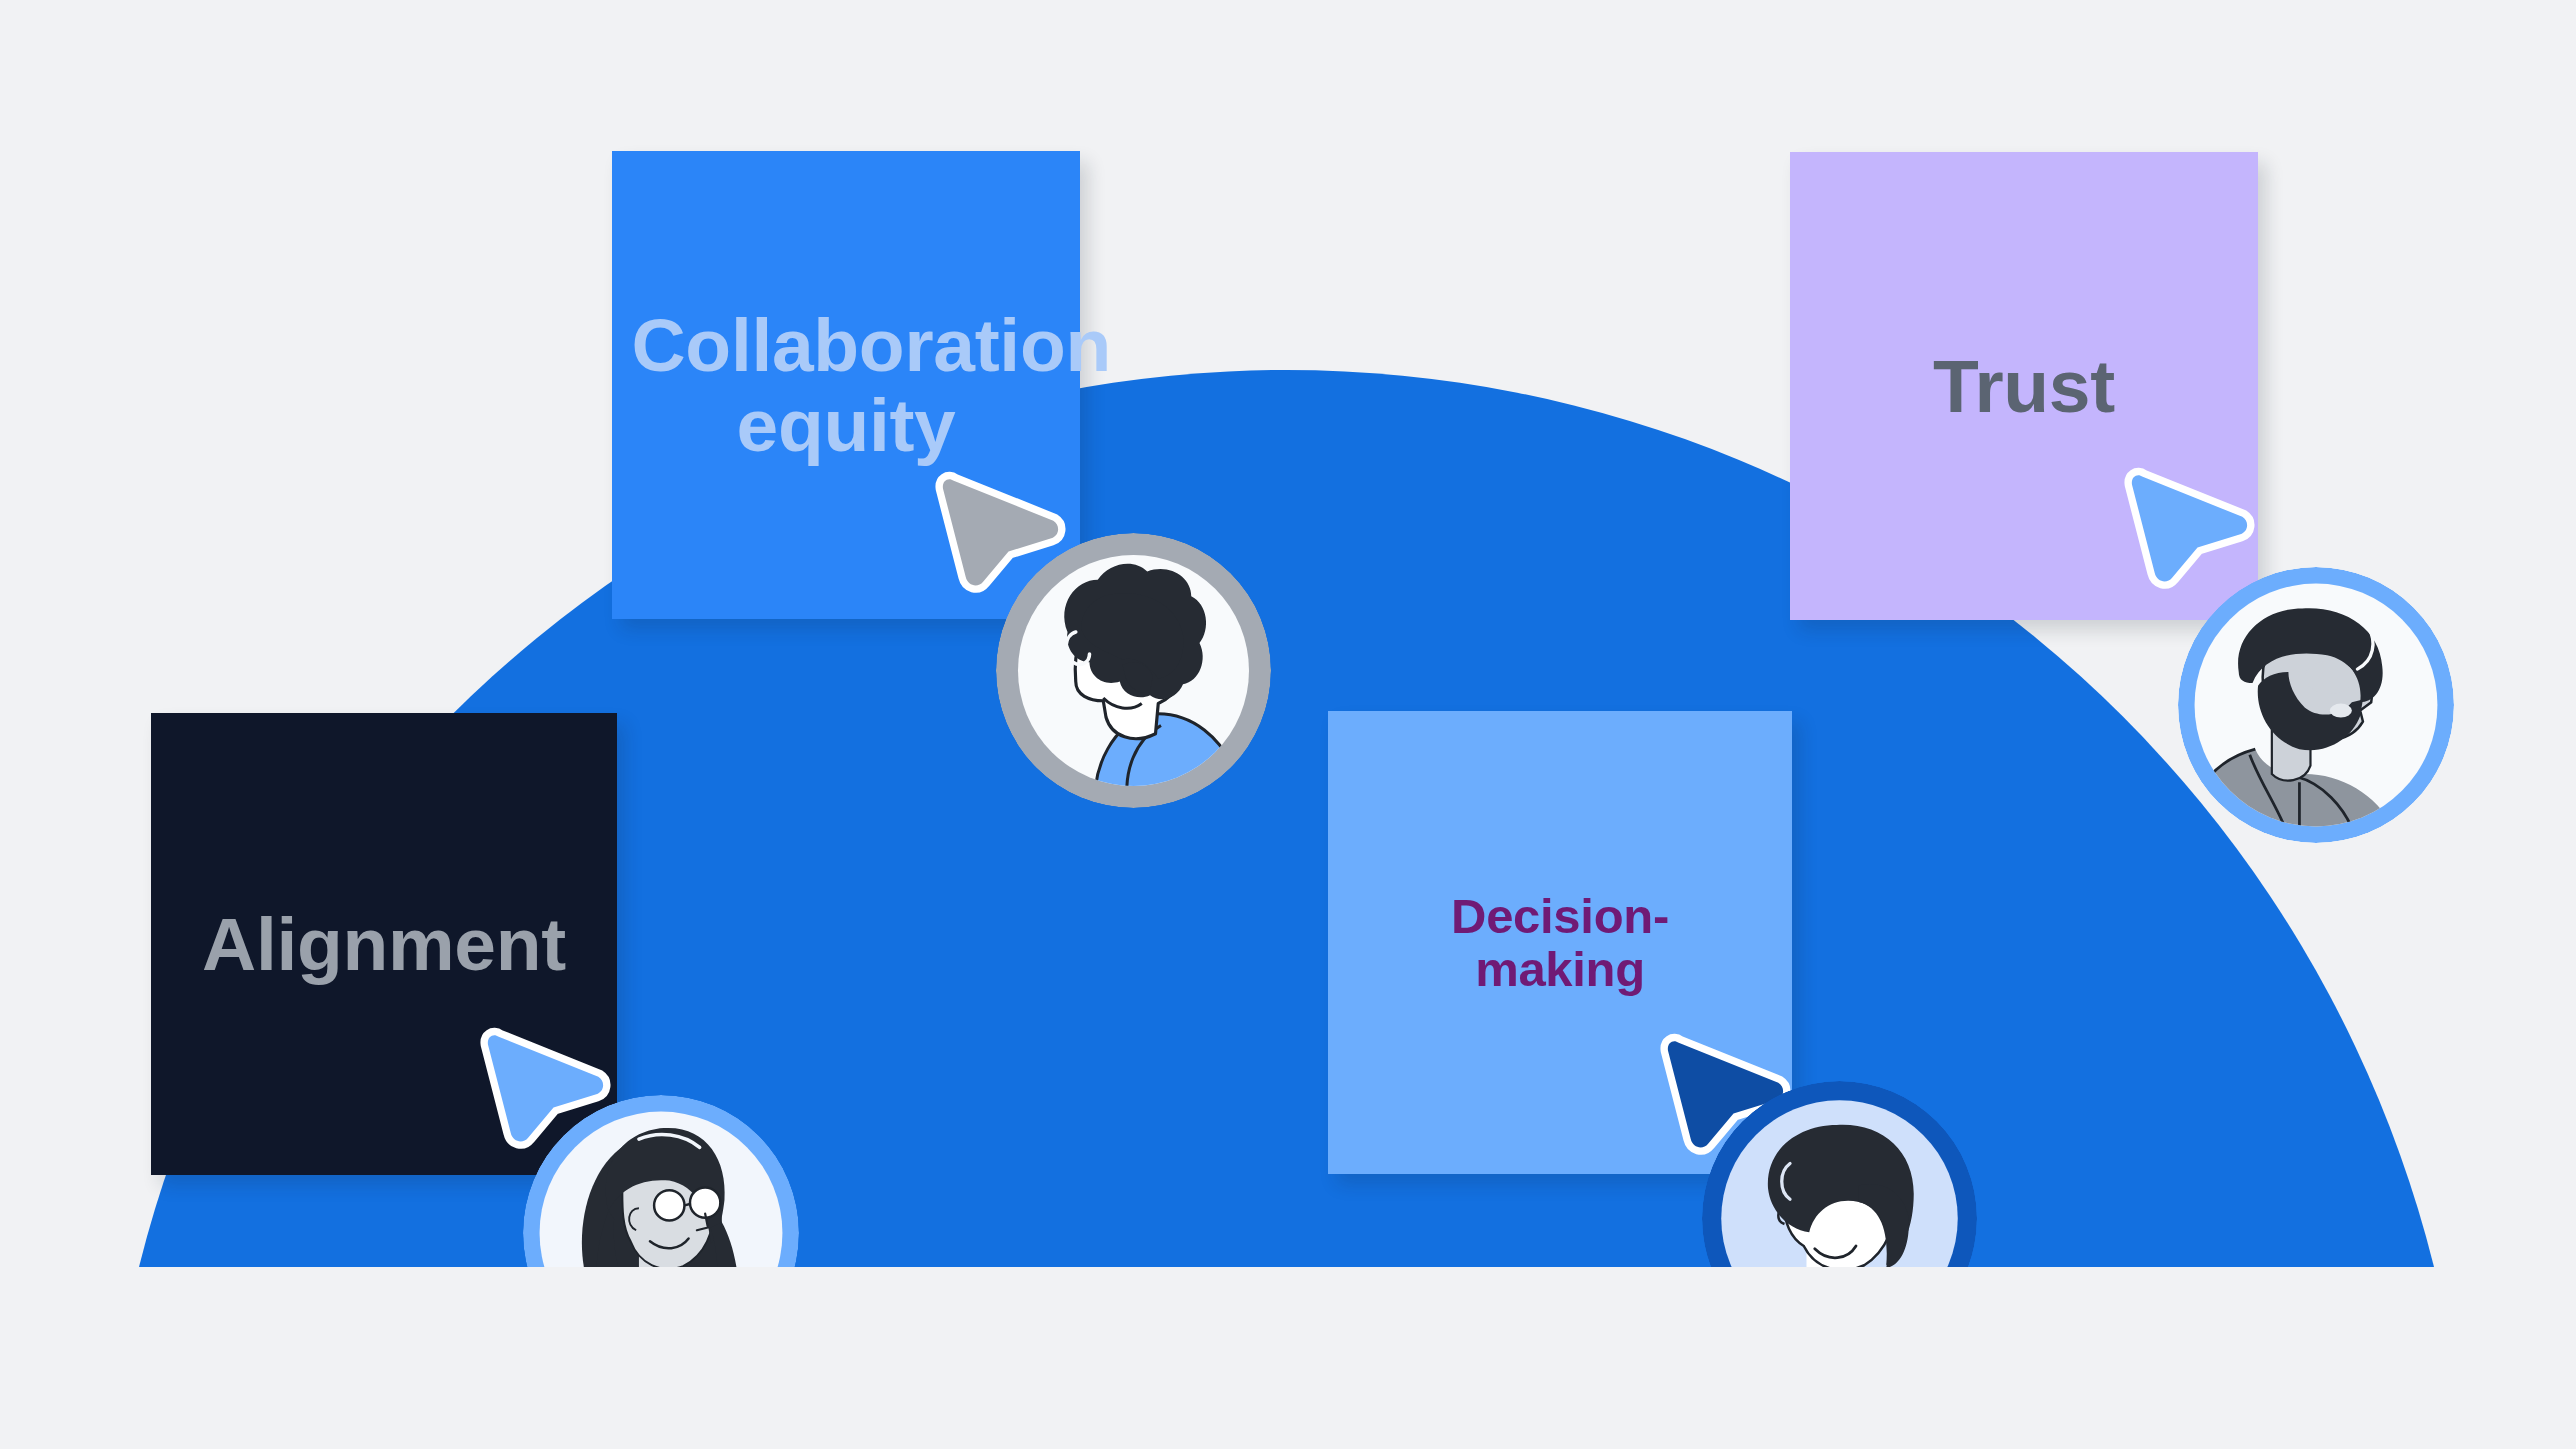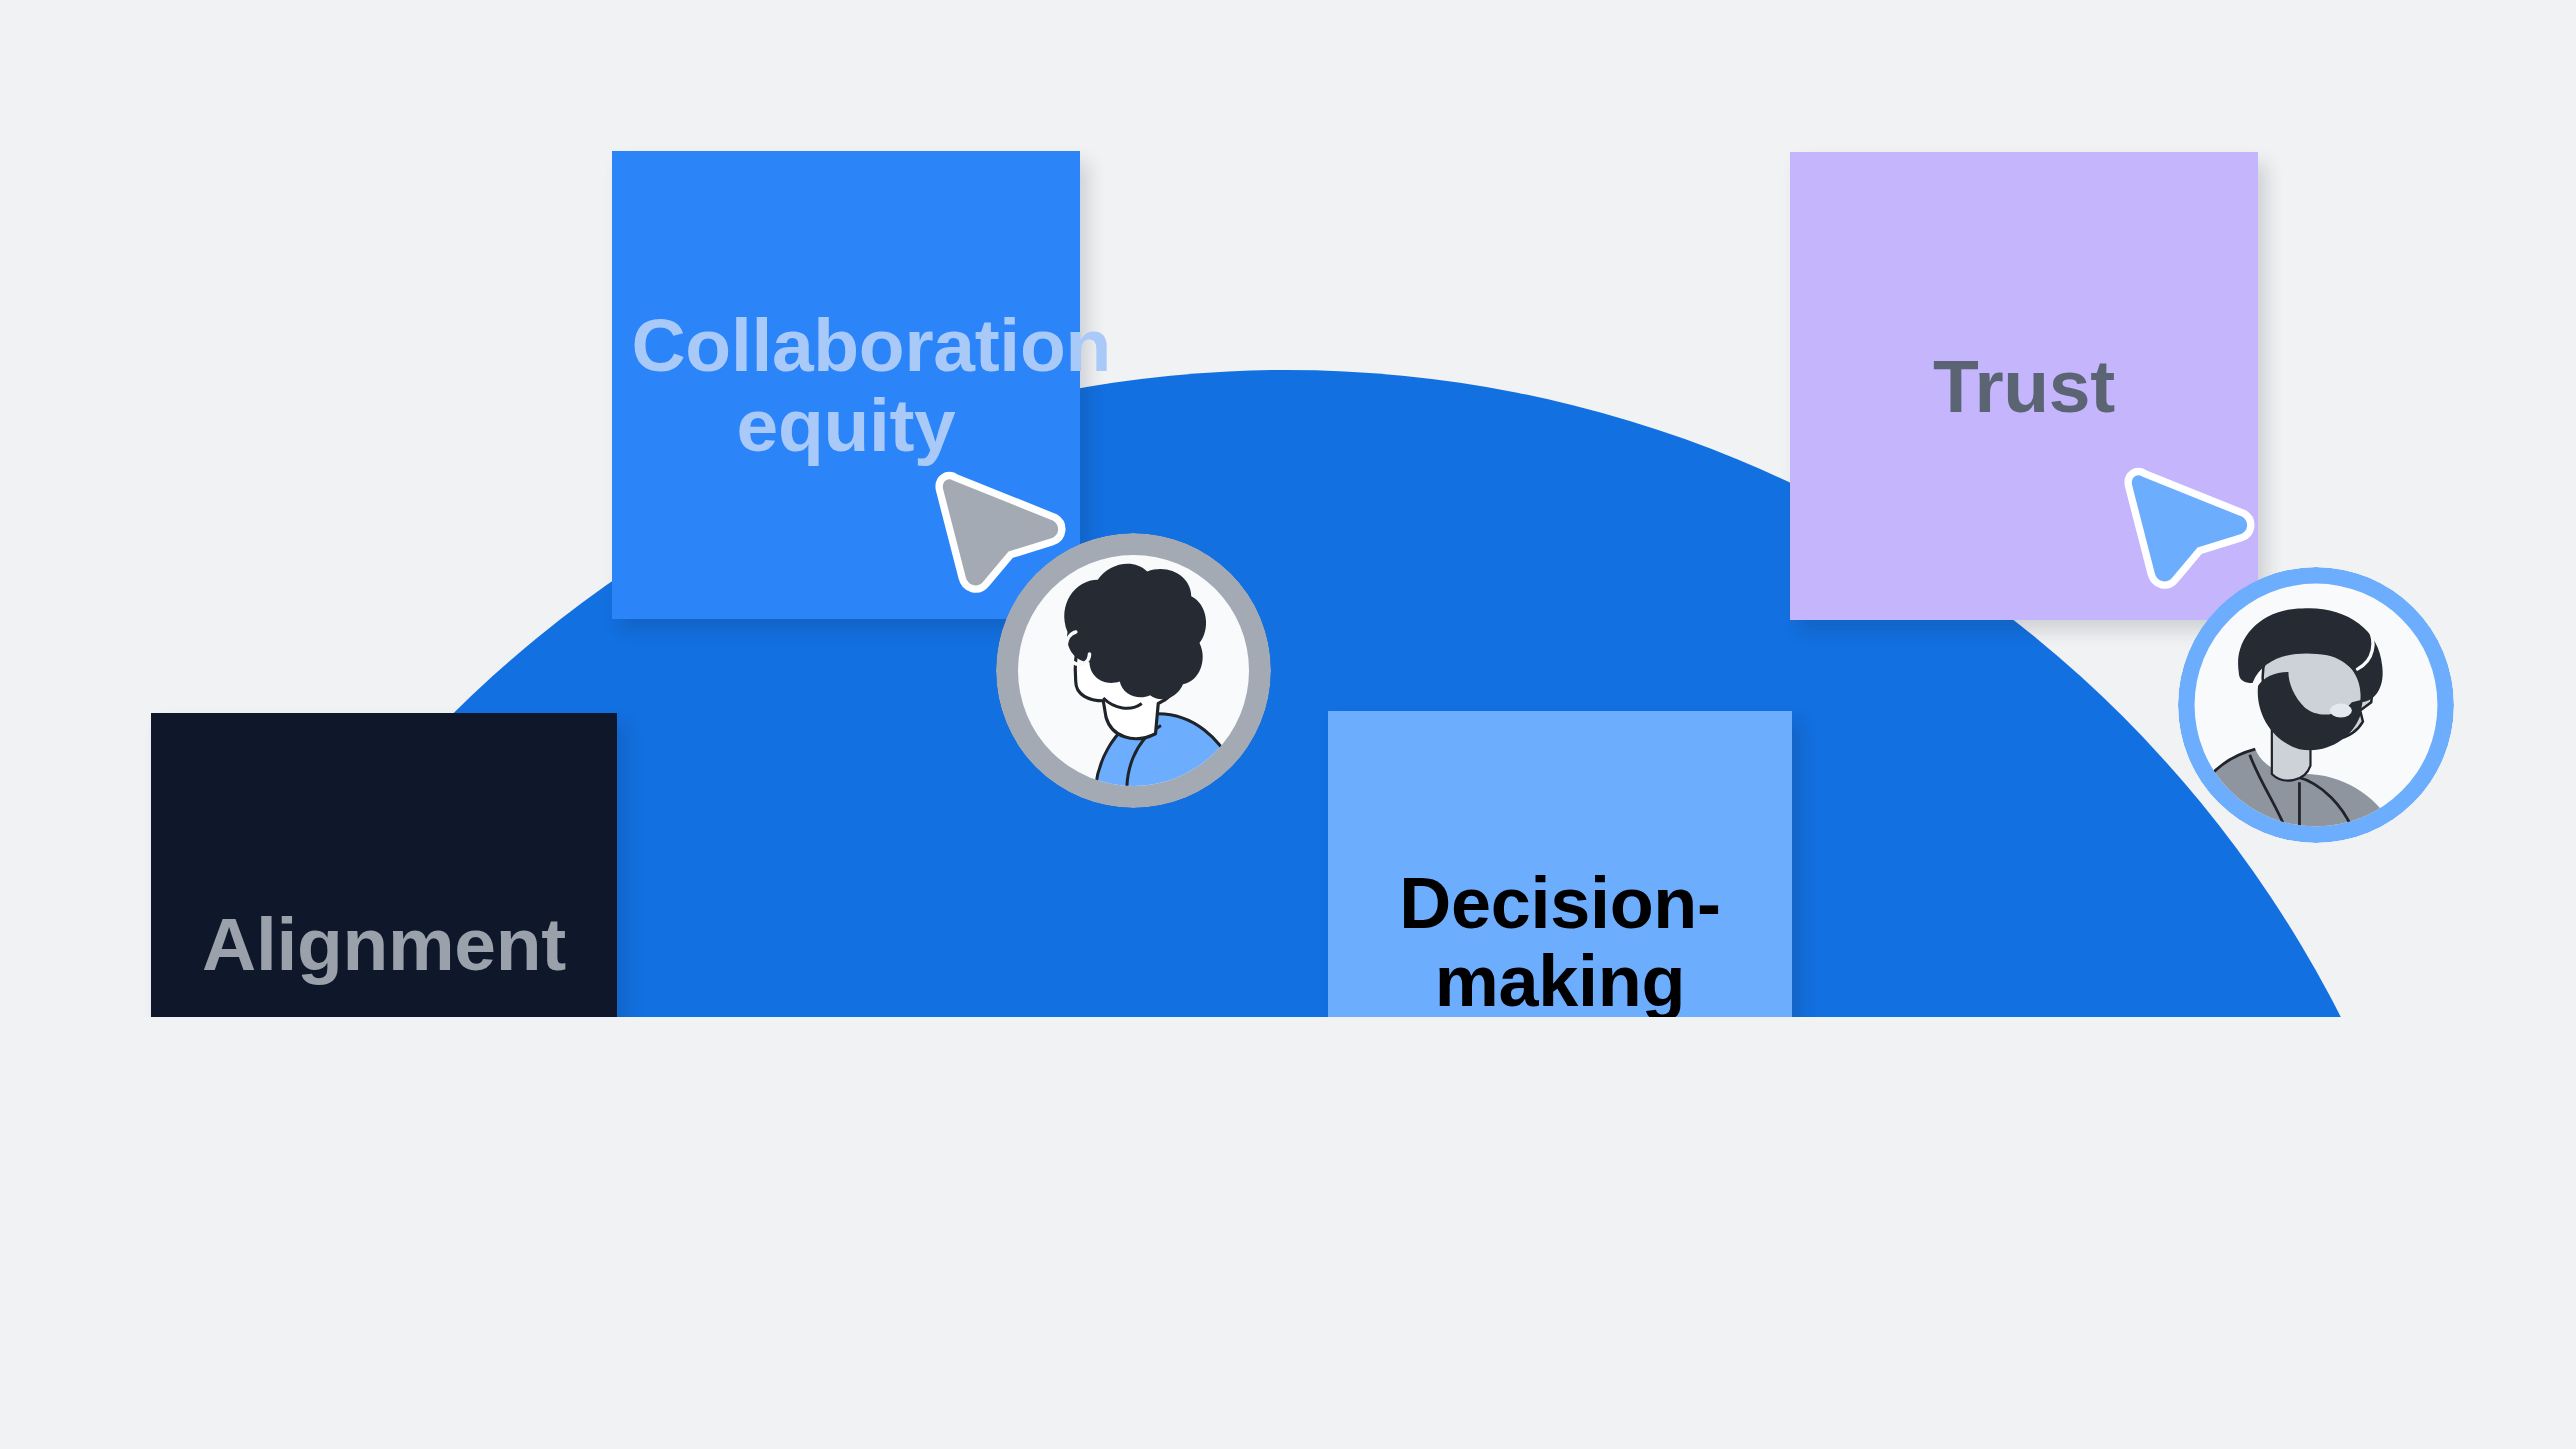--- a/index.html
+++ b/index.html
@@ -2,21 +2,21 @@
 <html style="font-size:10.7px"><head>
 <meta charset="utf-8">
 <title>Collaboration Equity Board</title>
 <style>
   html,body{margin:0;padding:0;}
   body{
     width:2576px;height:1449px;overflow:hidden;position:relative;
     background:#f1f2f4;
     font-family:"Liberation Sans","DejaVu Sans",sans-serif;
   }
-  .stage{position:absolute;inset:0;width:2576px;height:1017px;overflow:hidden;}
+  .stage{position:absolute;inset:0;width:2576px;height:1267px;overflow:hidden;}
 
   
   .blob{
     position:absolute;
     left:104px; top:370px;
     width:2365px; height:2365px;
     border-radius:50%;
     background:#1370e0;
   }
 
@@ -43,21 +43,21 @@
   
   #card-trust{left:1790px;top:152px;width:468px;height:468px;background:#c4b5fd;}
   #card-trust .card-label{color:#5b6472;font-size:75px;width:429px;}
 
   
   #card-alignment{left:151px;top:713px;width:466px;height:462px;background:#0f172a;}
   #card-alignment .card-label{color:#9aa1ab;font-size:75px;width:443px;}
 
   
   #card-decision{left:1328px;top:711px;width:464px;height:463px;background:#6cadfd;}
-  #card-decision .card-label{color:#000000;font-size:72px;width:429px;}
+  #card-decision .card-label{color:#701a75;font-size:49px;width:429px;}
 
   
   .cursor{position:absolute;width:127px;height:117px;}
   .cursor svg{width:100%;height:100%;display:block;overflow:visible;}
 
   #cursor-collaboration{left:939px;top:470px;}
   #cursor-trust{left:2128px;top:466px;}
   #cursor-alignment{left:484px;top:1026px;}
   #cursor-decision{left:1664px;top:1032px;}
 

